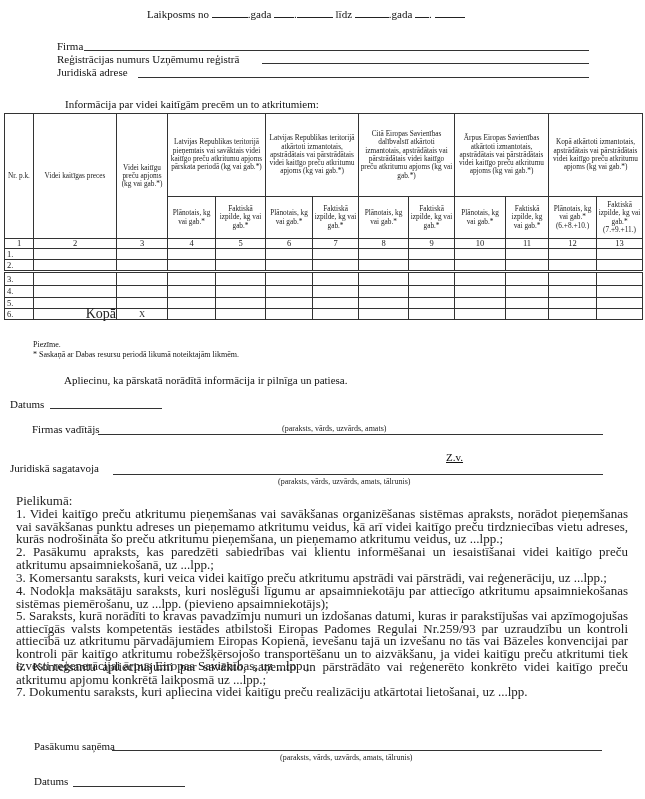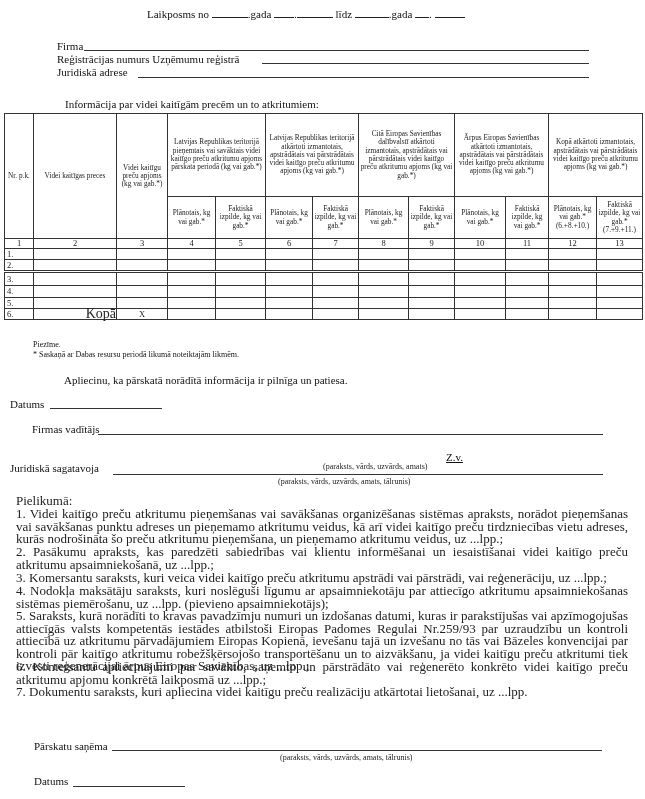--- a/index.html
+++ b/index.html
@@ -196,34 +196,34 @@
 <div class="abs t8" style="left:33px; top:340px;">Piezīme.</div>
 <div class="abs t8" style="left:33px; top:350px;">* Saskaņā ar Dabas resursu periodā likumā noteiktajām likmēm.</div>
 
 <div class="abs t11" style="left:64px; top:374px;">Apliecinu, ka pārskatā norādītā informācija ir pilnīga un patiesa.</div>
 
 <div class="abs t11" style="left:10px; top:398px;">Datums</div>
 <div class="hline" style="left:50px; top:408px; width:112px;"></div>
 
 <div class="abs t11" style="left:16px; top:423px;margin-left:16px;">Firmas vadītājs</div>
 <div class="hline" style="left:98px; top:434px; width:505px;"></div>
-<div class="caption" style="left:282px; top:462px;margin-left:41px;">(paraksts, vārds, uzvārds, amats)</div>
+<div class="caption" style="left:282px; top:424px;">(paraksts, vārds, uzvārds, amats)</div>
 <div class="abs t11" style="left:446px; top:451px;text-decoration:underline;">Z.v.</div>
 
 <div class="abs t11" style="left:10px; top:462px;">Juridiskā sagatavoja</div>
 <div class="hline" style="left:113px; top:474px; width:490px;"></div>
 <div class="caption" style="left:278px; top:477px;">(paraksts, vārds, uzvārds, amats, tālrunis)</div>
 
 <div class="para" style="top:495px;">Pielikumā:</div>
 <div class="para" style="top:508px;">1. Videi kaitīgo preču atkritumu pieņemšanas vai savākšanas organizēšanas sistēmas apraksts, norādot pieņemšanas vai savākšanas punktu adreses un pieņemamo atkritumu veidus, kā arī videi kaitīgo preču tirdzniecības vietu adreses, kurās nodrošināta šo preču atkritumu pieņemšana, un pieņemamo atkritumu veidus, uz ...lpp.;</div>
 <div class="para" style="top:546px;">2. Pasākumu apraksts, kas paredzēti sabiedrības vai klientu informēšanai un iesaistīšanai videi kaitīgo preču atkritumu apsaimniekošanā, uz ...lpp.;</div>
 <div class="para" style="top:572px;">3. Komersantu saraksts, kuri veica videi kaitīgo preču atkritumu apstrādi vai pārstrādi, vai reģenerāciju, uz ...lpp.;</div>
 <div class="para" style="top:585px;">4. Nodokļa maksātāju saraksts, kuri noslēguši līgumu ar apsaimniekotāju par attiecīgo atkritumu apsaimniekošanas sistēmas piemērošanu, uz ...lpp. (pievieno apsaimniekotājs);</div>
 <div class="para" style="top:610px;">5. Saraksts, kurā norādīti to kravas pavadzīmju numuri un izdošanas datumi, kuras ir parakstījušas vai apzīmogojušas attiecīgās valsts kompetentās iestādes atbilstoši Eiropas Padomes Regulai Nr.259/93 par uzraudzību un kontroli attiecībā uz atkritumu pārvadājumiem Eiropas Kopienā, ievešanu tajā un izvešanu no tās vai Bāzeles konvencijai par kontroli pār kaitīgo atkritumu robežšķērsojošo transportēšanu un to aizvākšanu, ja videi kaitīgu preču atkritumi tiek izvesti reģenerācijai ārpus Eiropas Savienības, uz ...lpp.;</div>
 <div class="para" style="top:661px;">6. Komersantu apliecinājumi par savākto, saņemto un pārstrādāto vai reģenerēto konkrēto videi kaitīgo preču atkritumu apjomu konkrētā laikposmā uz ...lpp.;</div>
 <div class="para" style="top:686px;">7. Dokumentu saraksts, kuri apliecina videi kaitīgu preču realizāciju atkārtotai lietošanai, uz ...lpp.</div>
 
-<div class="abs t11" style="left:34px; top:740px;">Pārskatu saņēma</div>
+<div class="abs t11" style="left:34px; top:740px;">Pasākumu saņēma</div>
 <div class="hline" style="left:112px; top:750px; width:490px;"></div>
 <div class="caption" style="left:280px; top:753px;">(paraksts, vārds, uzvārds, amats, tālrunis)</div>
 
 <div class="abs t11" style="left:34px; top:775px;">Datums</div>
 <div class="hline" style="left:73px; top:786px; width:112px;"></div>
 
 </body></html>

